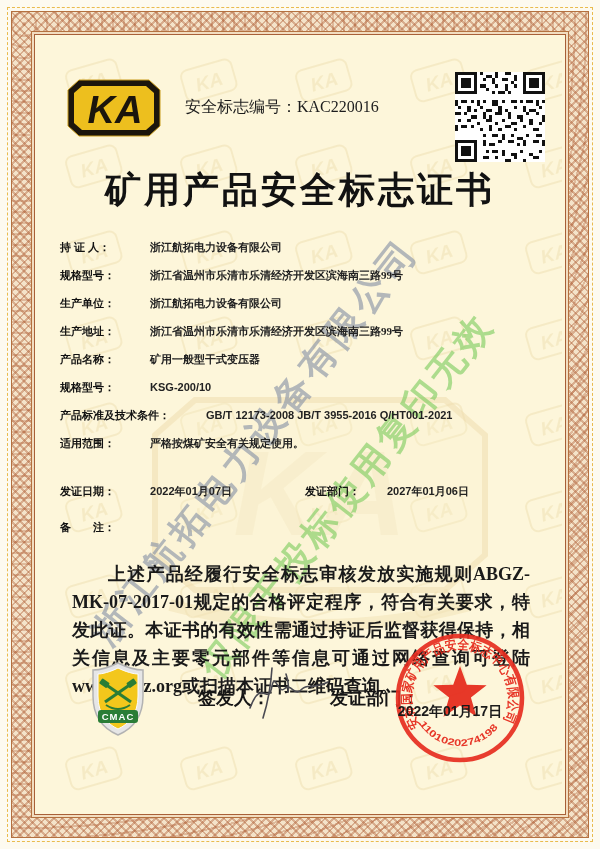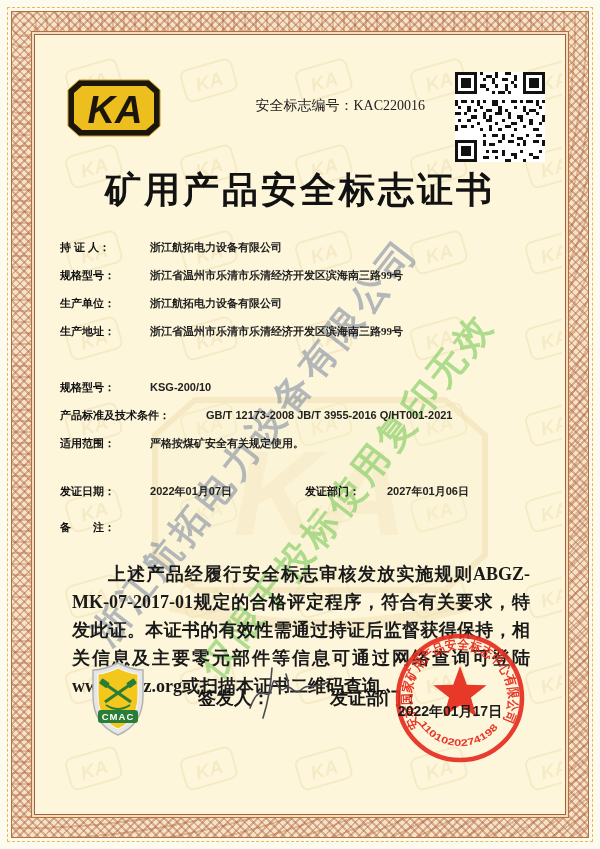--- a/index.html
+++ b/index.html
@@ -13,22 +13,22 @@
       repeating-linear-gradient(-45deg, rgba(171,87,46,.38) 0 2px, rgba(171,87,46,0) 2px 6px),
       repeating-radial-gradient(circle at 12px 12px, rgba(171,87,46,.30) 0 2px, rgba(171,87,46,0) 2px 11px),
       #f4e3c9;}
   .inner-frame{position:absolute;inset:34px;border:1px solid #a86038;background:#fdf6da;
     box-shadow:0 0 0 2px #f2ddc0, 0 0 0 3px #b4713f;}
   .bgpattern{position:absolute;inset:38px;width:524px;height:773px;opacity:.5;pointer-events:none;}
   .big-emblem{position:absolute;left:140px;top:370px;width:360px;height:270px;opacity:.55;pointer-events:none;}
 
   
   .ka-logo{position:absolute;left:66px;top:78px;width:96px;height:60px;}
-  .serial{position:absolute;left:185px;top:97px;width:240px;text-align:right;
-          font-family:"Liberation Serif",serif;font-size:14px;color:#1d1d1d;}
+  .serial{position:absolute;left:185px;top:97px;width:240px;text-align:left;
+          font-family:"Liberation Serif",serif;font-size:16px;color:#1d1d1d;}
   .qr{position:absolute;left:455px;top:72px;width:90px;height:90px;}
   .title{position:absolute;left:0;top:166px;width:600px;text-align:center;
          font-family:"Liberation Serif",serif;font-weight:900;font-size:36px;letter-spacing:3px;color:#121212;}
 
   
   .row{position:absolute;left:60px;width:500px;height:22px;font-size:11px;white-space:nowrap;}
   .flabel{display:inline-block;min-width:87px;font-weight:700;color:#111;}
   .flabel.long{min-width:0;margin-right:33px;}
   .fvalue{font-family:"Liberation Serif",serif;font-weight:700;color:#222;}
   .fvalue.sans{font-family:"Liberation Sans",sans-serif;}
@@ -129,20 +129,24 @@
     <span class="fvalue">浙江省温州市乐清市乐清经济开发区滨海南三路99号</span>
   </div>
   <div class="row z4" style="top:296px">
     <span class="flabel">生产单位：</span>
     <span class="fvalue">浙江航拓电力设备有限公司</span>
   </div>
   <div class="row z4" style="top:324px">
     <span class="flabel">生产地址：</span>
     <span class="fvalue">浙江省温州市乐清市乐清经济开发区滨海南三路99号</span>
   </div>
+  <div class="row z4" style="top:352px">
+    <span class="flabel">产品名称：</span>
+    <span class="fvalue">矿用一般型干式变压器</span>
+  </div>
   <div class="row z4" style="top:380px">
     <span class="flabel">规格型号：</span>
     <span class="fvalue sans">KSG-200/10</span>
   </div>
   <div class="row z4" style="top:408px">
     <span class="flabel long">产品标准及技术条件：</span>
     <span class="fvalue sans">GB/T 12173-2008 JB/T 3955-2016 Q/HT001-2021</span>
   </div>
   <div class="row z4" style="top:436px">
     <span class="flabel">适用范围：</span>

